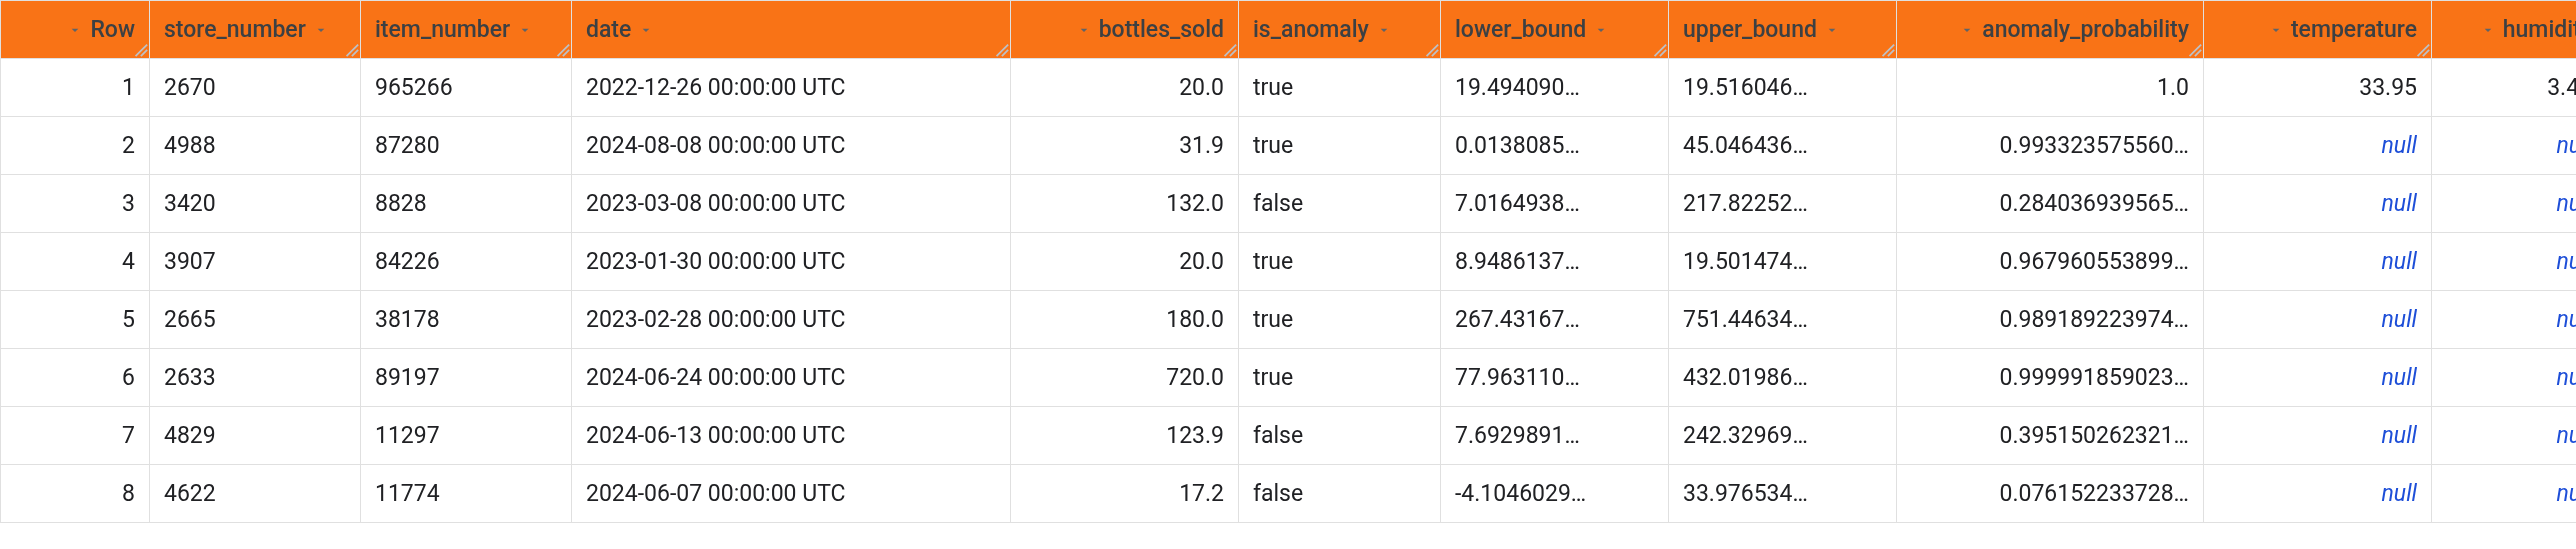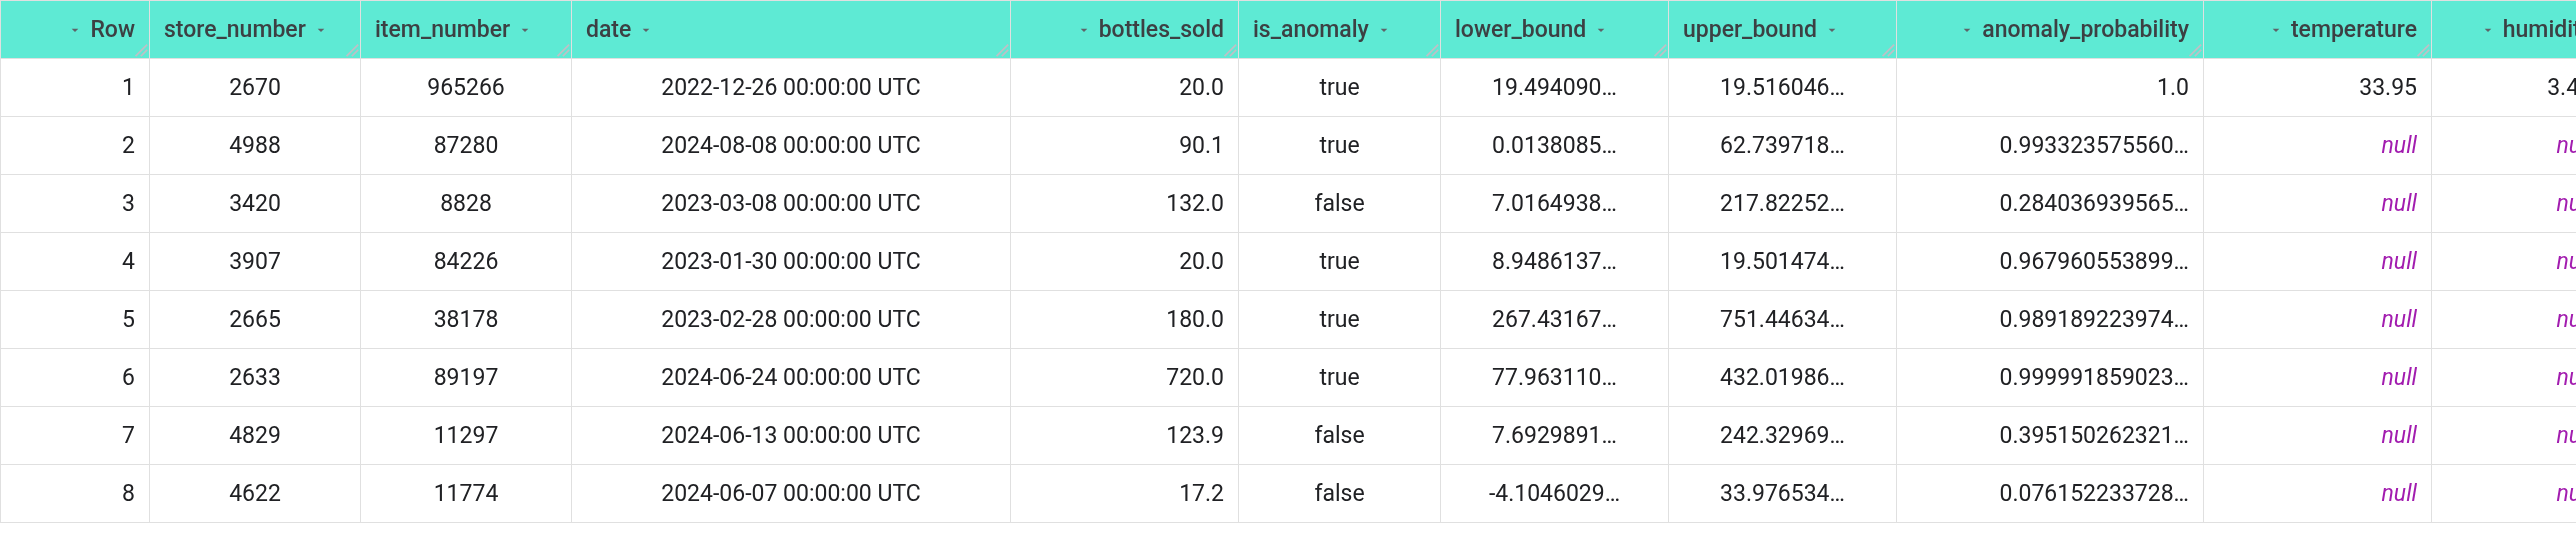--- a/index.html
+++ b/index.html
@@ -23,21 +23,21 @@
     border: 0.9px solid #e0e0e0;
     height: 58px;
     padding: 0 14px;
     box-sizing: border-box;
     overflow: hidden;
     white-space: nowrap;
     text-overflow: ellipsis;
     vertical-align: middle;
   }
   thead th {
-    background: #5eead4;
+    background: #f97316;
     font-weight: 500;
     color: #3c4043;
     position: relative;
     text-align: left;
   }
   thead th .hdr {
     display: flex;
     align-items: center;
     gap: 7px;
     height: 100%;
@@ -52,22 +52,22 @@
   .resize-handle {
     position: absolute;
     right: 0;
     bottom: 0;
     width: 17.5px;
     height: 17.5px;
     pointer-events: auto;
   }
   .resize-handle svg { display: block; }
   td.num { text-align: right; font-variant-numeric: tabular-nums; }
-  td.text { text-align: center; }
-  td.null { text-align: right; color: #a21caf; font-style: italic; }
+  td.text { text-align: left; }
+  td.null { text-align: right; color: #1d4ed8; font-style: italic; }
   col.c-row { width: 149px; }
   col.c-store { width: 211px; }
   col.c-item { width: 211px; }
   col.c-date { width: 439px; }
   col.c-bottles { width: 228px; }
   col.c-anom { width: 202px; }
   col.c-lb { width: 228px; }
   col.c-ub { width: 228px; }
   col.c-prob { width: 307px; }
   col.c-temp { width: 228px; }
@@ -277,24 +277,24 @@
           <td class="text">19.516046…</td>
           <td class="num">1.0</td>
           <td class="num">33.95</td>
           <td class="num">3.45</td>
         </tr>
         <tr>
           <td class="num">2</td>
           <td class="text">4988</td>
           <td class="text">87280</td>
           <td class="text">2024-08-08 00:00:00 UTC</td>
-          <td class="num">90.1</td>
+          <td class="num">31.9</td>
           <td class="text">true</td>
           <td class="text">0.0138085…</td>
-          <td class="text">62.739718…</td>
+          <td class="text">45.046436…</td>
           <td class="num">0.993323575560…</td>
           <td class="null">null</td>
           <td class="null">null</td>
         </tr>
         <tr>
           <td class="num">3</td>
           <td class="text">3420</td>
           <td class="text">8828</td>
           <td class="text">2023-03-08 00:00:00 UTC</td>
           <td class="num">132.0</td>

